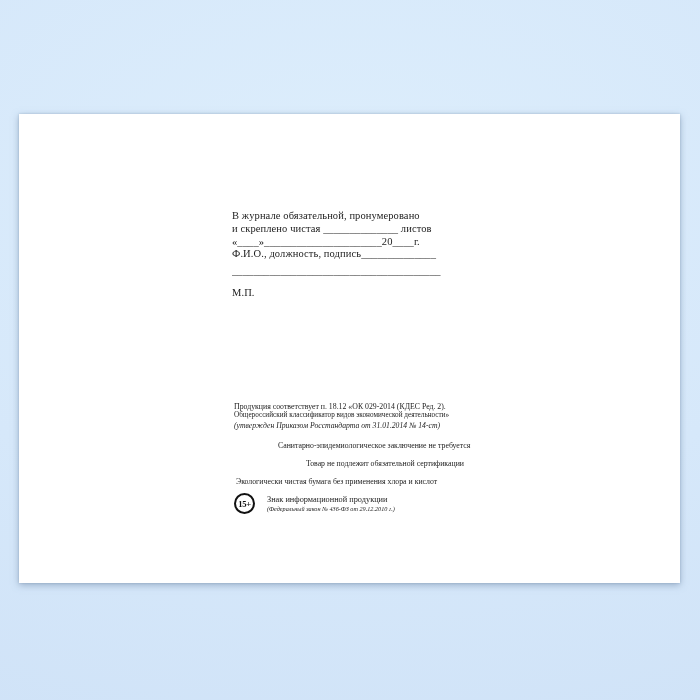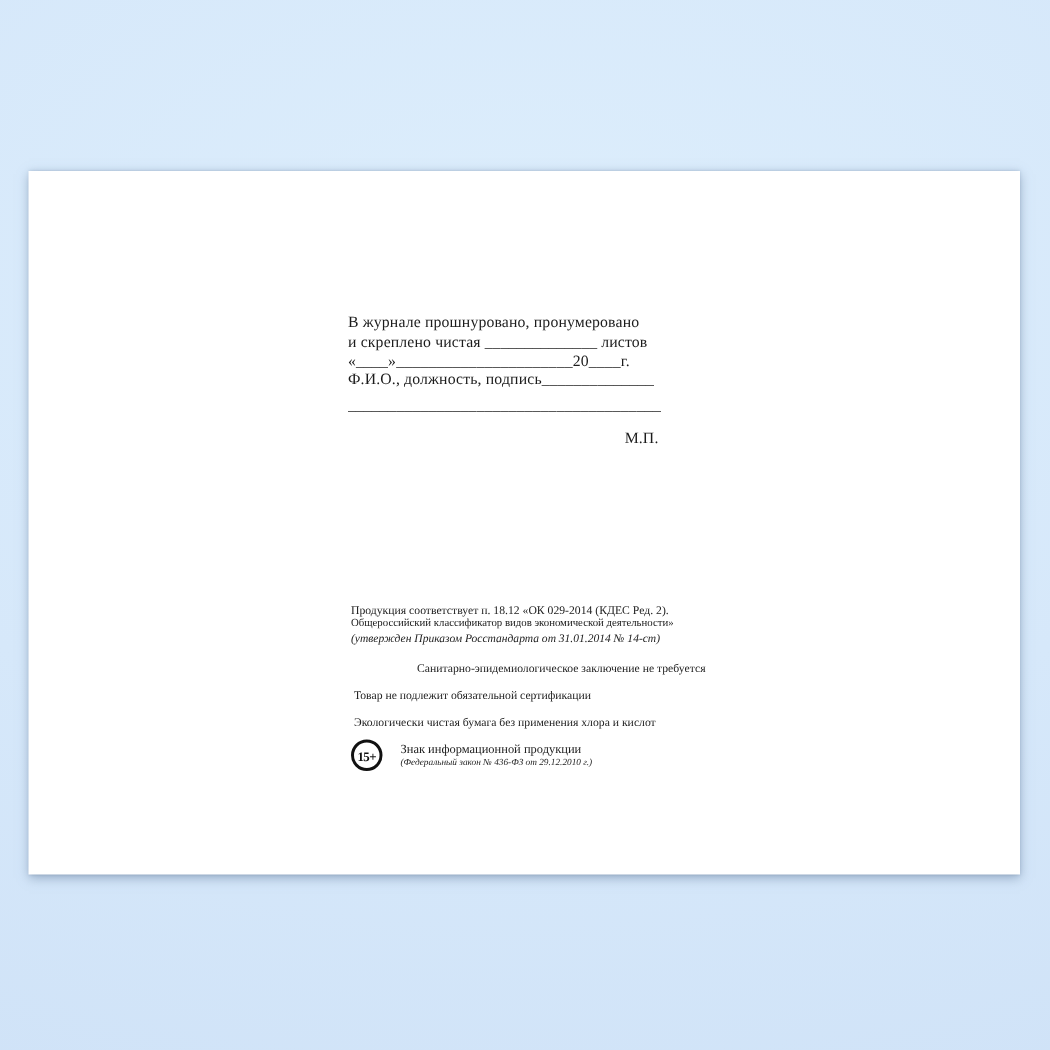--- a/index.html
+++ b/index.html
@@ -46,38 +46,37 @@
     white-space: nowrap;
     overflow: hidden;
   }
   .rule-line {
     margin-top: 4px;
     white-space: nowrap;
     overflow: hidden;
   }
   .stamp-abbr {
     margin-top: 9px;
-    text-align: right;
     padding-right: 3px;
   }
 
   
   .info-block {
     position: absolute;
     left: 215px;
     top: 288px;
     width: 230px;
     color: #222222;
   }
   .product-l1 { font-size: 7.8px; line-height: 9.4px; white-space: nowrap; font-family: Liberation Serif, serif; }
   .product-l2 { font-size: 7.2px; line-height: 9.2px; white-space: nowrap; }
   .product-l3 { font-size: 7.7px; line-height: 9.4px; font-style: italic; white-space: nowrap; }
   .statement  { font-size: 7.8px; line-height: 9px; white-space: nowrap; padding-left: 44px; }
   .st-1 { margin-top: 11px; }
-  .st-2 { margin-top: 9px; padding-left: 2px; }
+  .st-2 { margin-top: 9px; padding-left: 2px; text-align: right; }
   .st-3 { margin-top: 9px; padding-left: 2px; }
 
   .badge-row {
     margin-top: 7px;
     display: flex;
     align-items: flex-start;
   }
   .age-badge {
     width: 17px;
     height: 17px;
@@ -109,21 +108,21 @@
     white-space: nowrap;
   }
 </style>
 </head>
 <body>
 
 <div class="scene">
   <div class="page">
 
     <div class="seal-block">
-      <div class="seal-line">В журнале прошнуровано, пронумеровано</div>
+      <div class="seal-line">В журнале обязательной, пронумеровано</div>
       <div class="seal-line">и скреплено чистая ______________ листов</div>
       <div class="seal-line">«____»______________________20____г.</div>
       <div class="seal-line">Ф.И.О., должность, подпись______________</div>
       <div class="rule-line">_______________________________________</div>
       <div class="stamp-abbr">М.П.</div>
     </div>
 
     <div class="info-block">
       <div>
         <div class="product-l1">Продукция соответствует п. 18.12 «ОК 029-2014 (КДЕС Ред. 2).</div>

